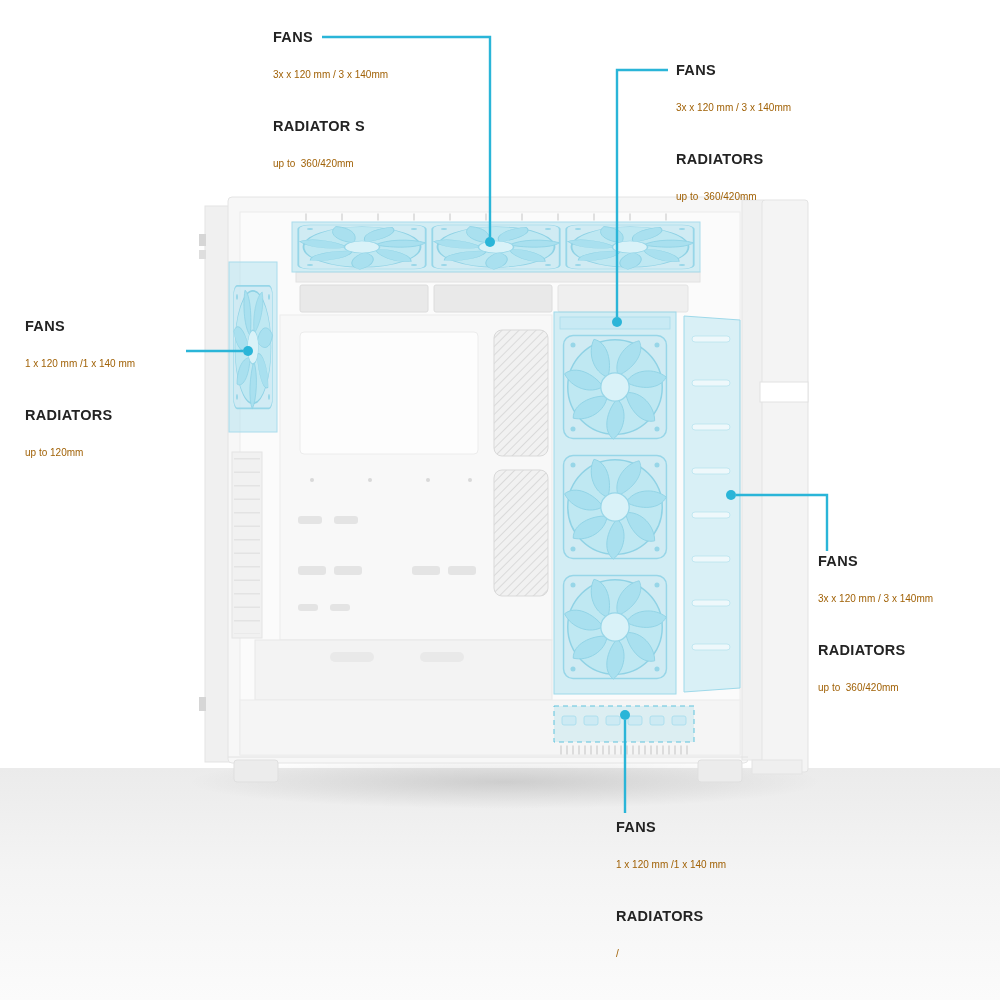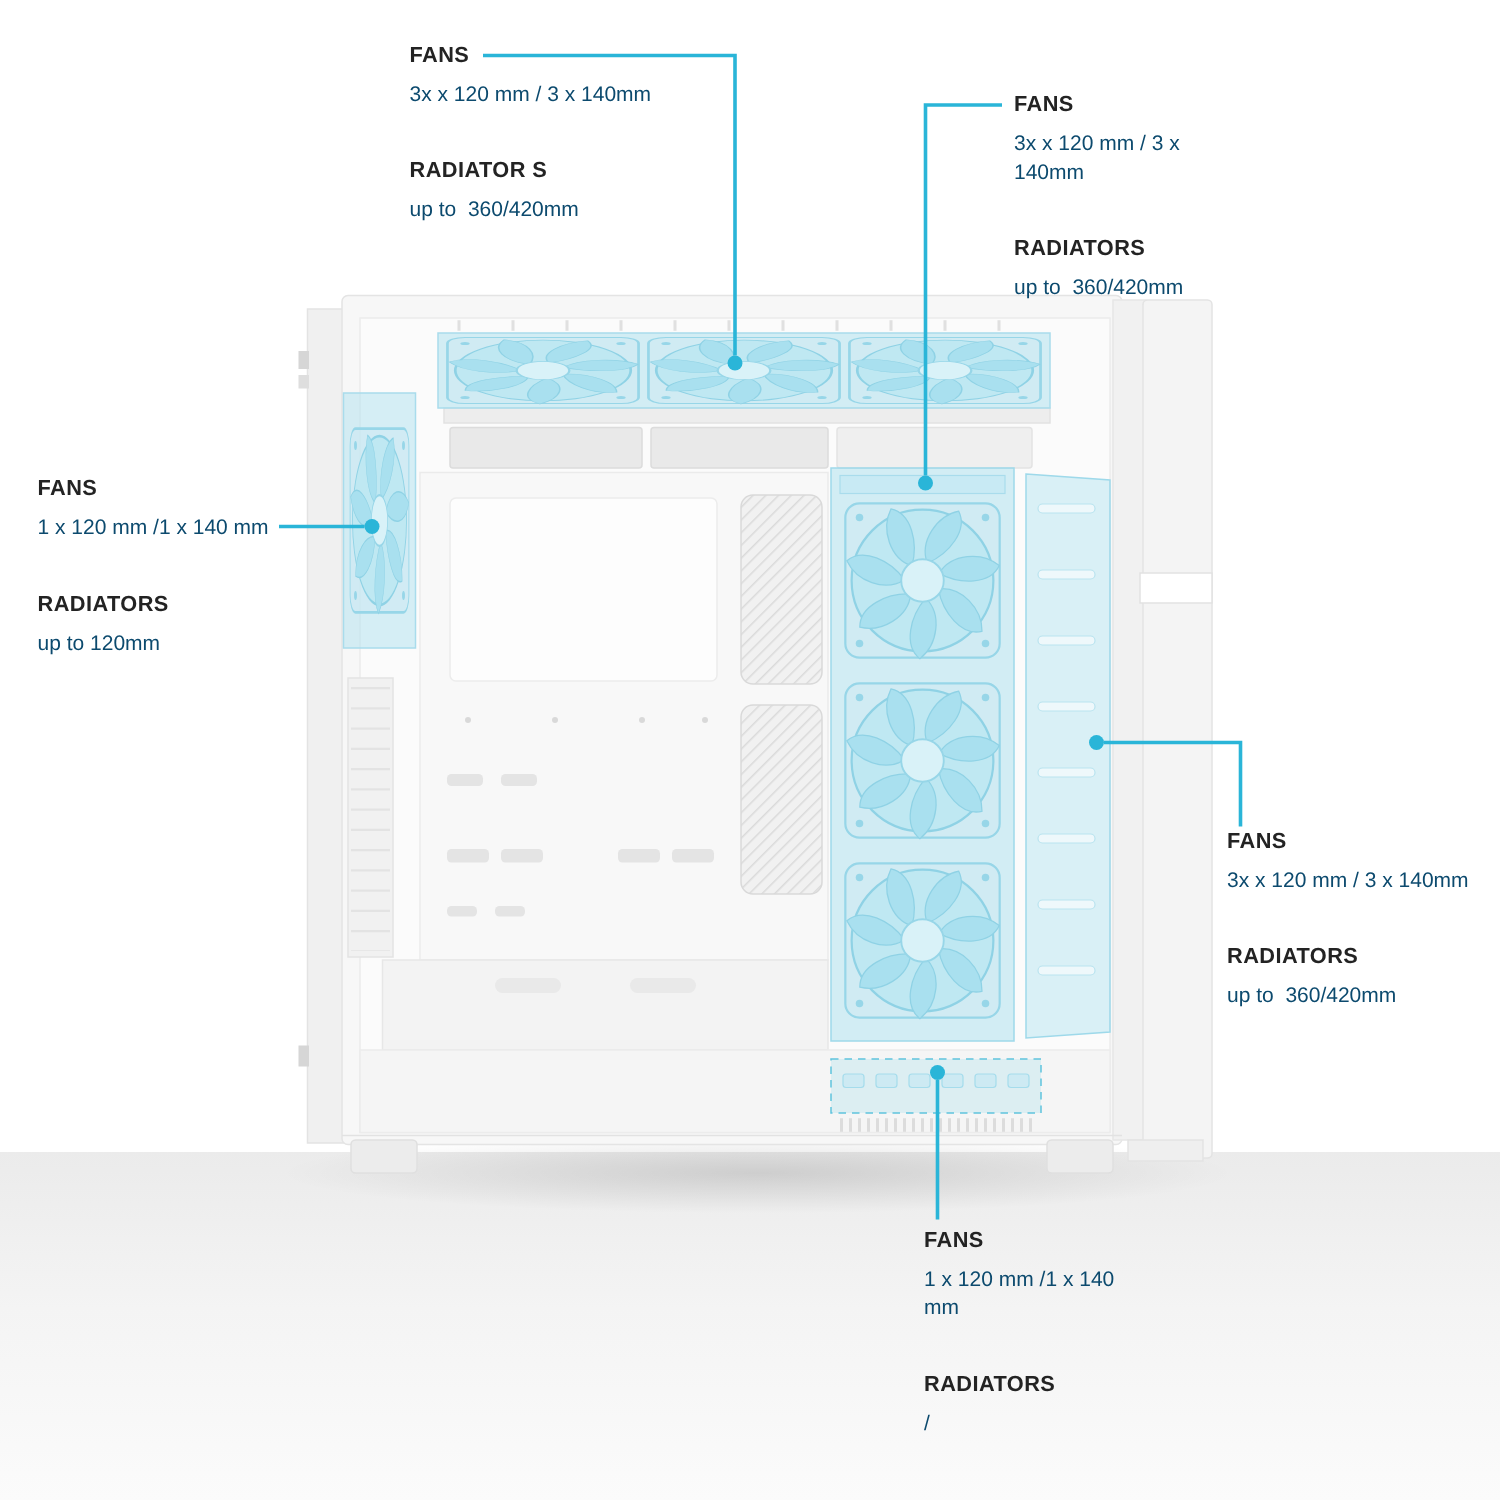--- a/index.html
+++ b/index.html
@@ -2,21 +2,21 @@
 <html><head>
 <meta charset="utf-8">
 <style>
   * { margin:0; padding:0; box-sizing:border-box; }
   html,body { width:1000px; height:1000px; }
   body { background:#ffffff; font-family:"Liberation Sans", sans-serif; }
   .stage { position:relative; width:1000px; height:1000px; overflow:hidden; background:#ffffff; }
   .scene { position:absolute; left:0; top:0; width:1000px; height:1000px; }
   .callout { position:absolute; }
   .c-head { font-size:14.5px; font-weight:700; color:#232323; letter-spacing:0.3px; line-height:19px; }
-  .c-val  { font-size:14px; font-weight:400; color:#0c4a6e; line-height:19px; margin-top:6px; white-space:pre-wrap; }
+  .c-val  { font-size:10px; font-weight:400; color:#a16207; line-height:19px; margin-top:18px; white-space:pre-wrap; }
   .gap    { margin-top:33px; }
 </style>
 </head>
 <body>
 
 <div class="stage">
 
   <svg class="scene" viewBox="0 0 1000 1000">
     <defs>
       <radialGradient id="shadowGrad" cx="50%" cy="50%" r="50%">

